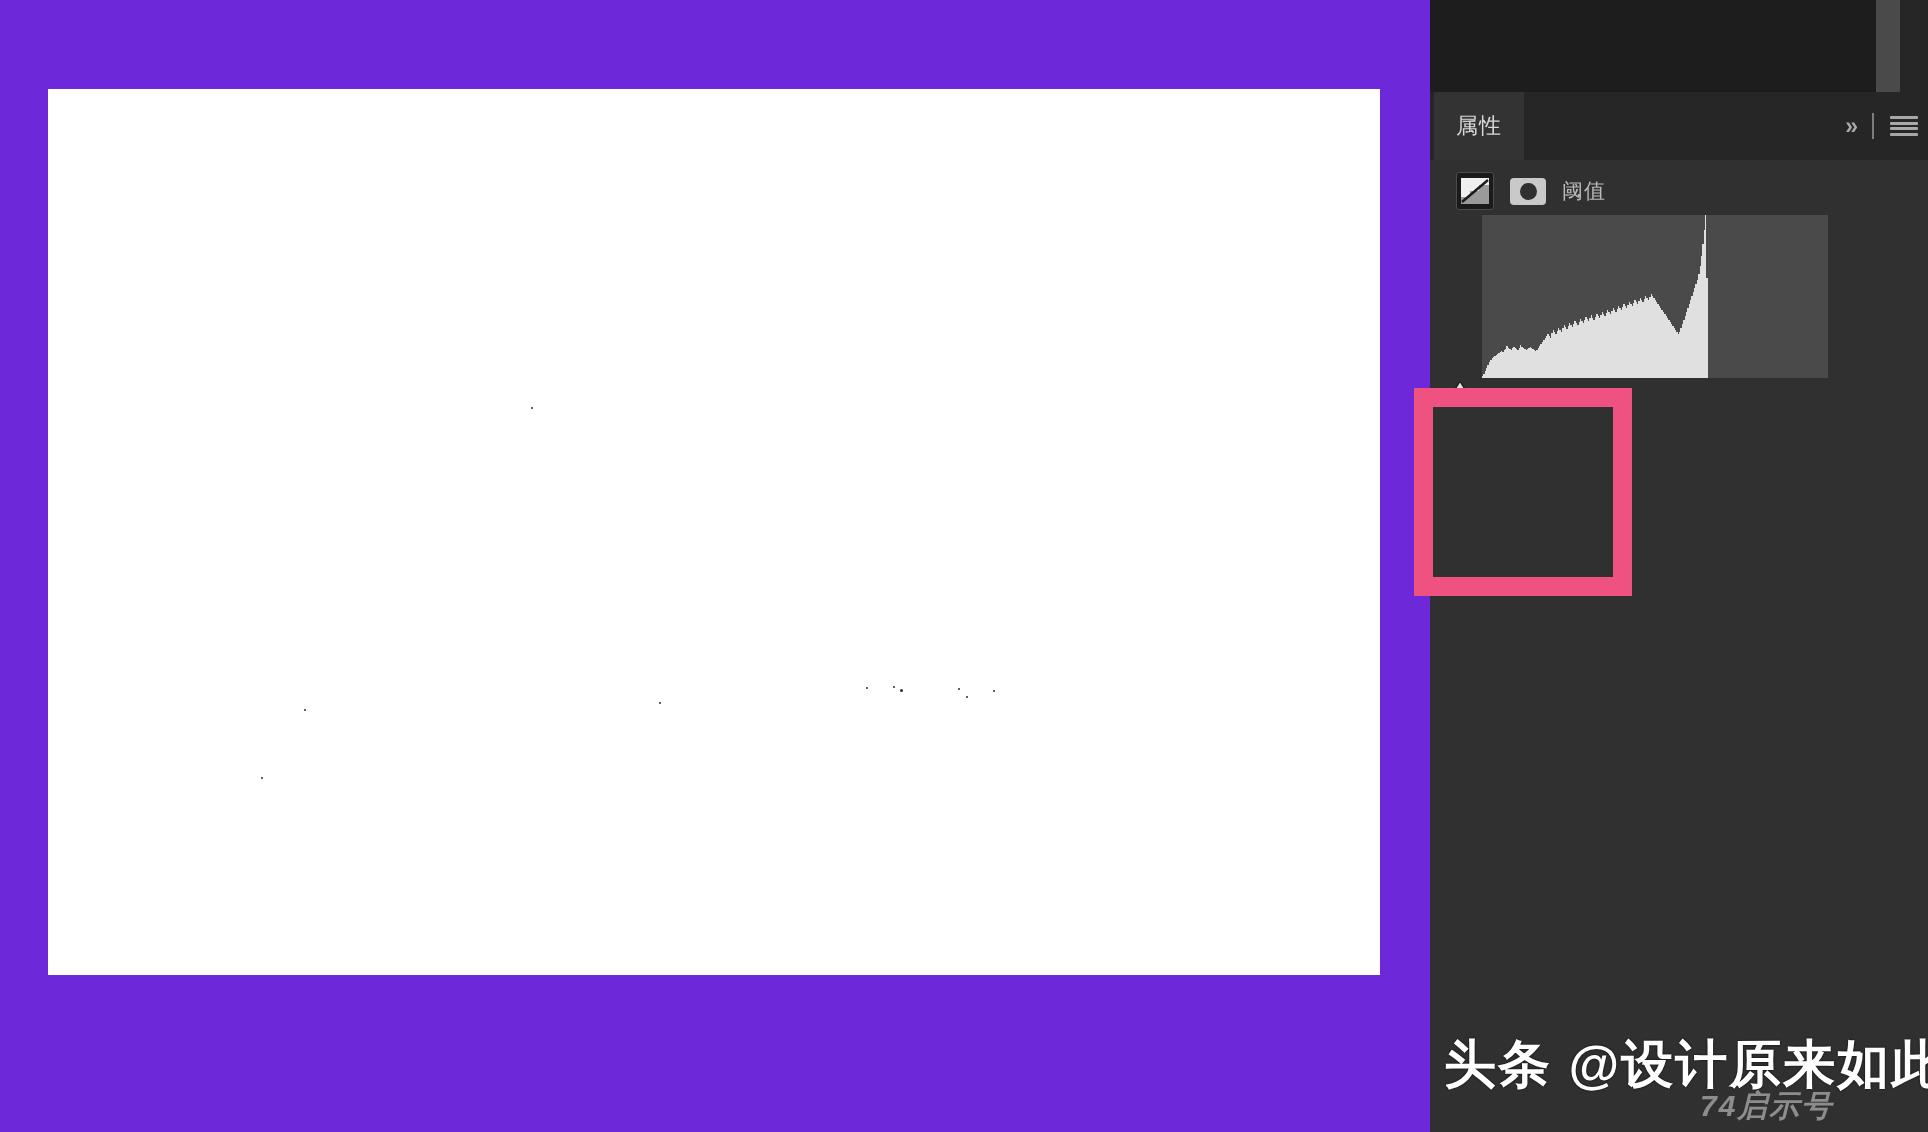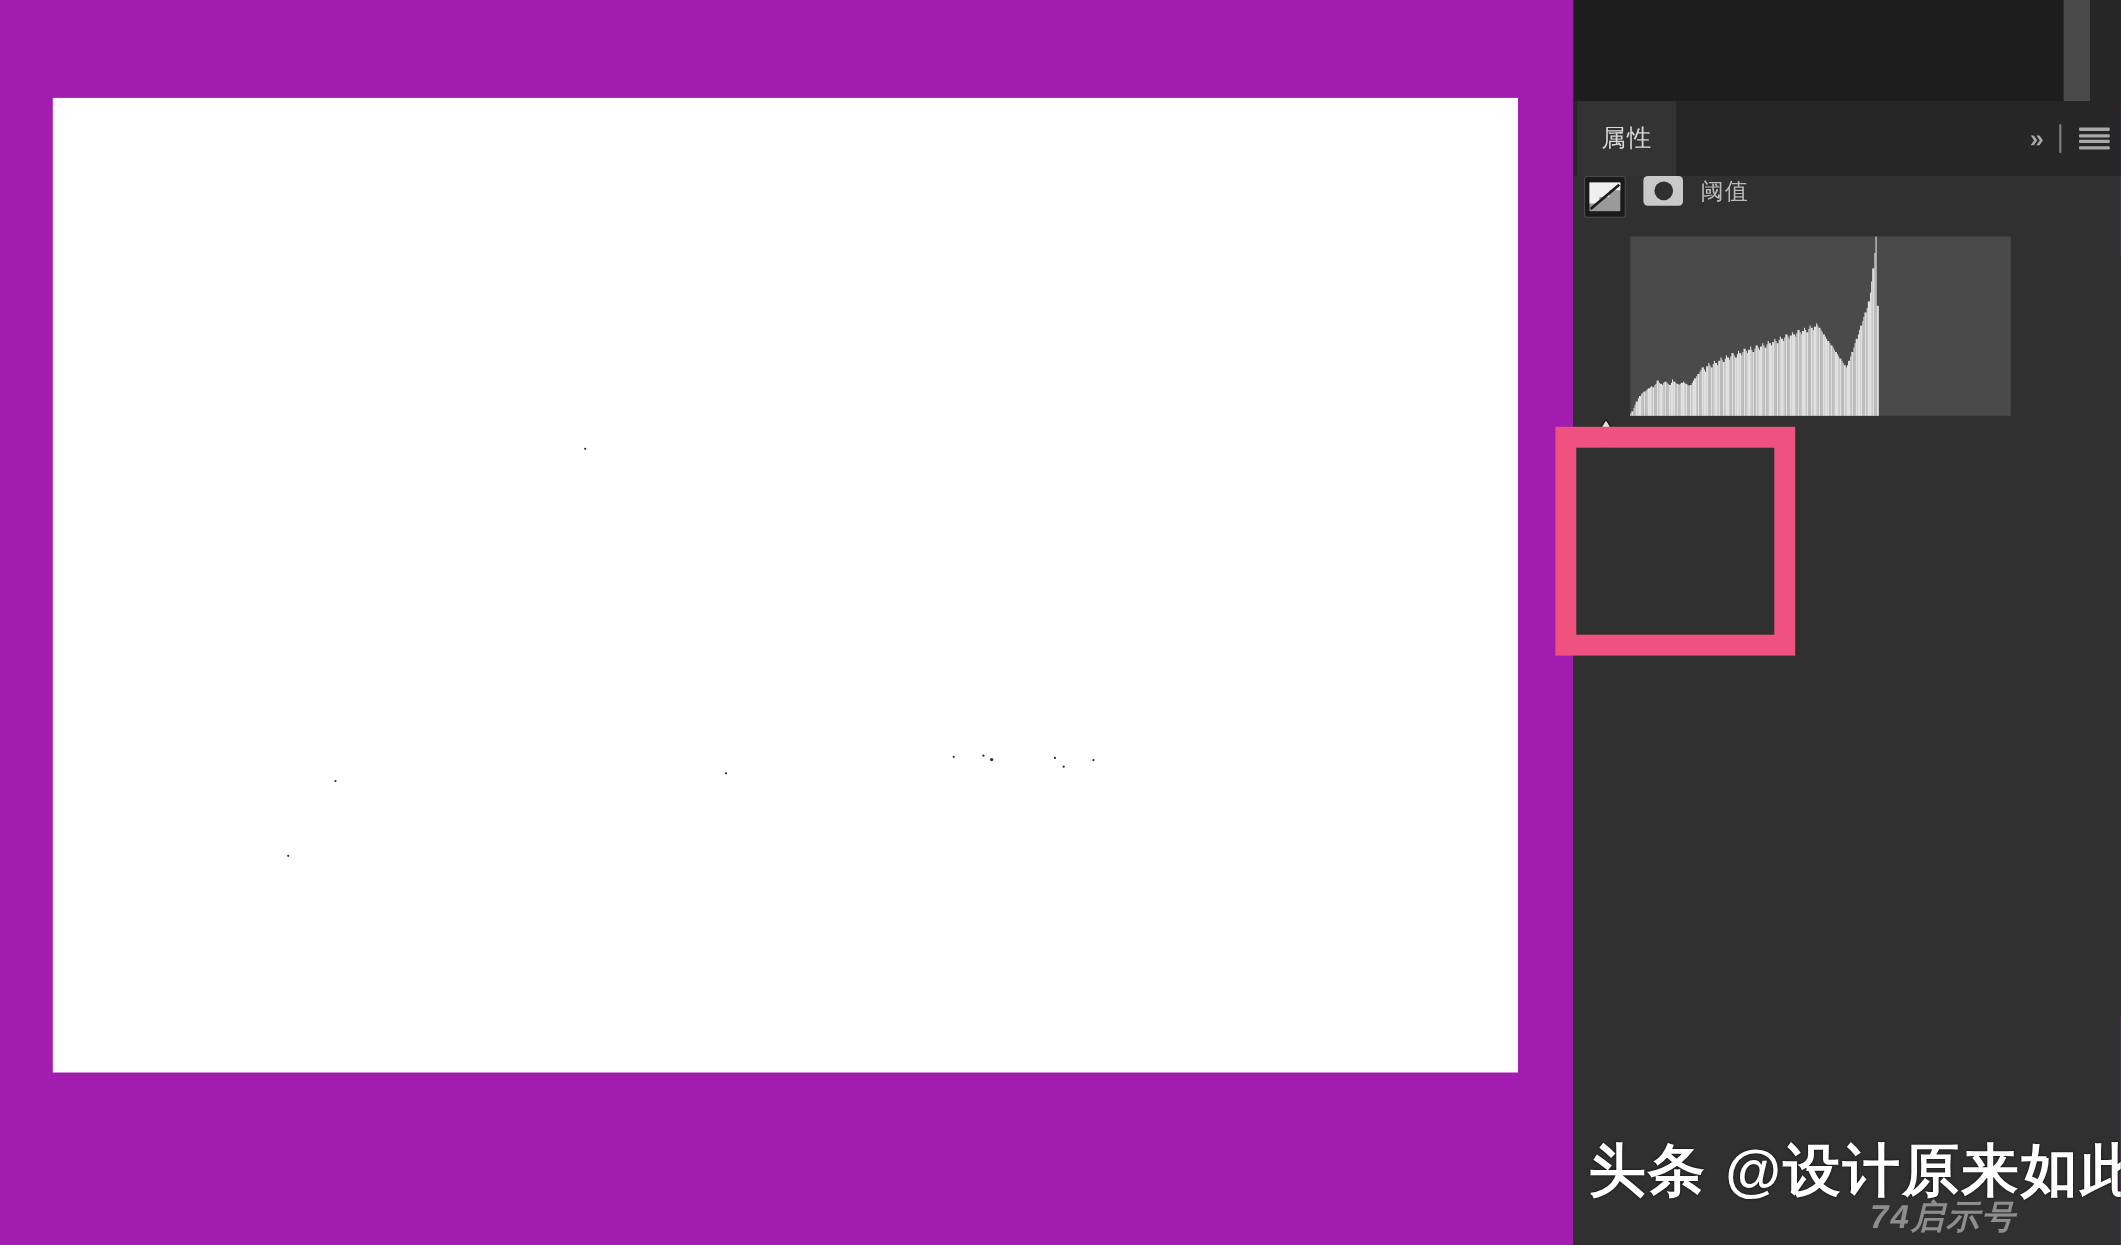--- a/index.html
+++ b/index.html
@@ -2,21 +2,21 @@
 <html><head>
 <meta charset="utf-8">
 <style>
   html,body{margin:0;padding:0;}
   body{
     width:1928px;height:1132px;
     background:#191919;
     font-family:"Liberation Sans","DejaVu Sans",sans-serif;
     overflow:hidden;position:relative;
   }
-  .app{position:absolute;inset:0;background:#a21caf;text-decoration:underline;}
+  .app{position:absolute;inset:0;background:#6d28d9;text-decoration:underline;}
 
   
   .canvas-doc{
     position:absolute;left:48px;top:89px;width:1332px;height:886px;
     background:#ffffff;
   }
   .speck{position:absolute;background:#2b2b2b;border-radius:50%;}
 
   
   .dock{
@@ -46,21 +46,21 @@
     position:absolute;right:10px;top:0;height:68px;display:flex;align-items:center;gap:16px;
   }
   .chev{color:#a8a8a8;font-size:23px;letter-spacing:-2px;font-weight:bold;line-height:1;}
   .vdiv{width:2px;height:26px;background:#7d7d7d;}
   .burger{width:28px;height:20px;display:flex;flex-direction:column;justify-content:space-between;}
   .burger i{display:block;height:3px;background:#a8a8a8;border-radius:1px;}
 
   
   .adj-row{
     position:absolute;left:0;top:160px;width:498px;height:62px;
-    display:flex;align-items:flex-start;padding-left:10px;box-sizing:border-box;gap:16px;
+    display:flex;align-items:center;padding-left:26px;box-sizing:border-box;gap:16px;
   }
   .icon-thresh{
     width:36px;height:36px;background:#1a1a1a;border:1px solid #4b4b4b;border-radius:3px;
     position:relative;overflow:hidden;flex:none;
   }
   .icon-mask{
     width:36px;height:27px;background:#c9c9c9;border-radius:4px;
     display:flex;align-items:center;justify-content:center;flex:none;
   }
   .icon-mask span{display:block;width:17px;height:17px;border-radius:50%;background:#303030;}

